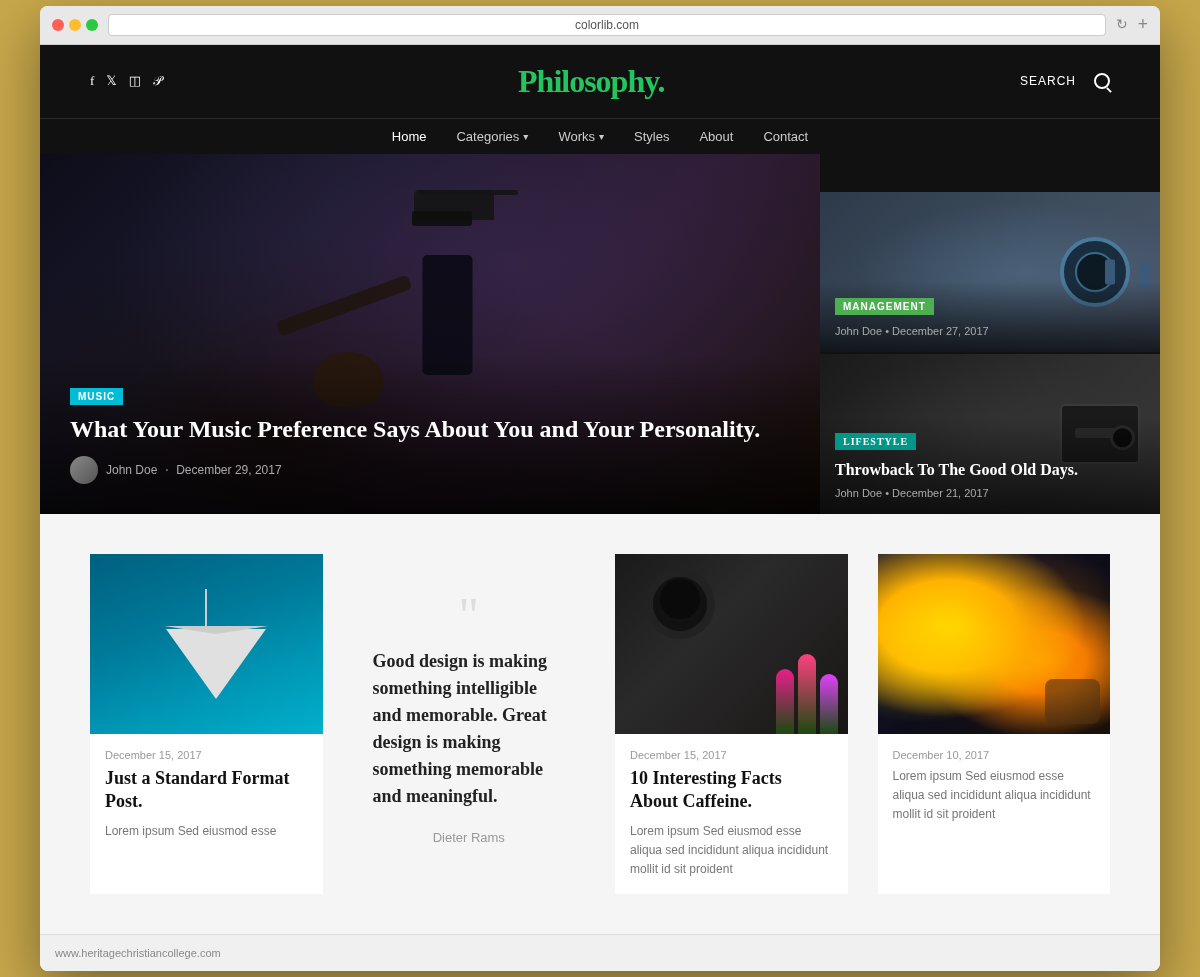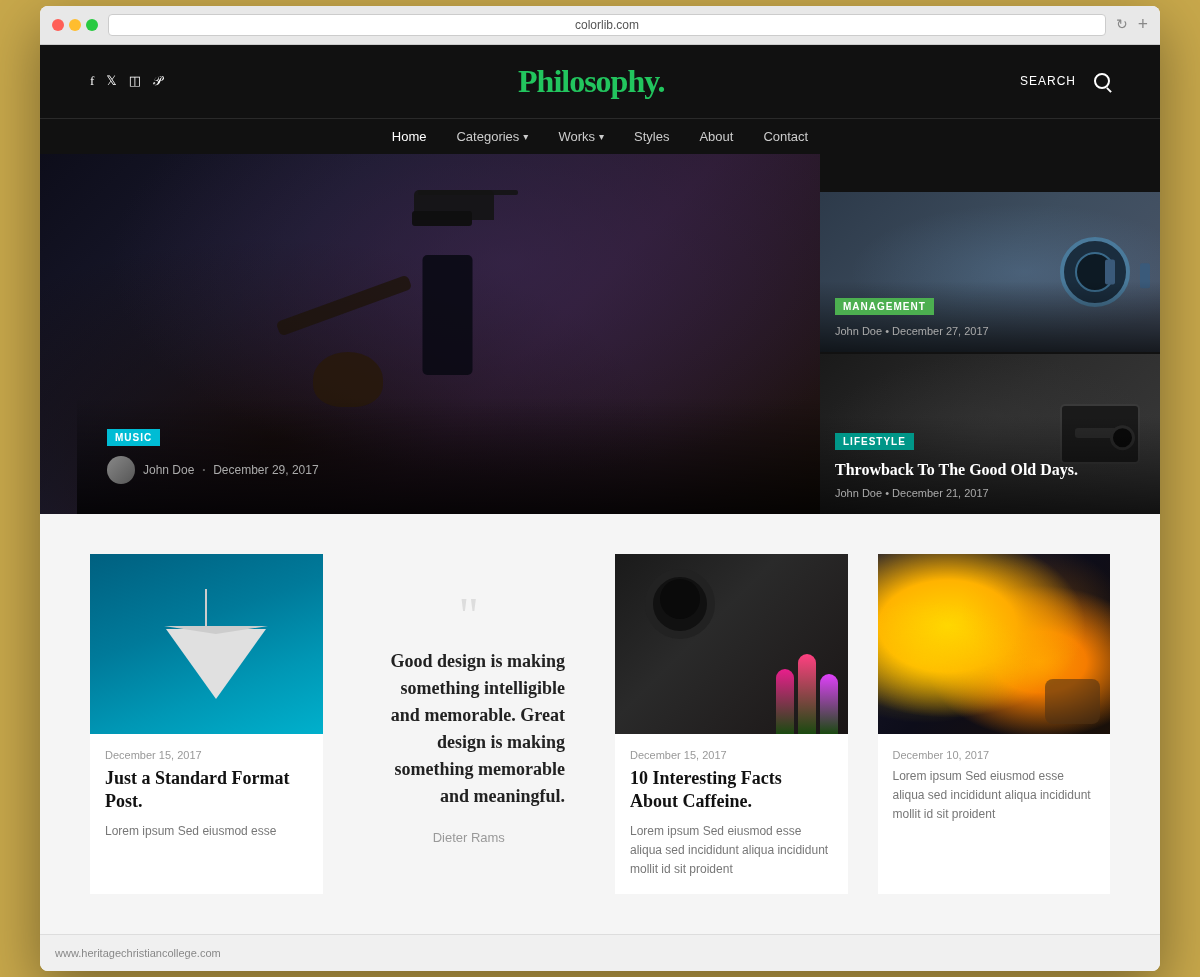--- a/index.html
+++ b/index.html
@@ -154,36 +154,35 @@
       background: linear-gradient(135deg, #0d0d1a 0%, #1a1a2e 30%, #2d1b33 60%, #1a1008 100%);
       position: relative;
     }
     .hero-overlay {
       position: absolute;
       bottom: 0;
       left: 0;
       right: 0;
       padding: 30px;
       background: linear-gradient(to top, rgba(0,0,0,0.8), transparent);
-      margin-left: 37px;
     }
     .tag-badge {
       display: inline-block;
       background: #00bcd4;
       color: #fff;
       font-size: 10px;
       font-family: sans-serif;
       font-weight: 700;
       padding: 3px 8px;
       letter-spacing: 1px;
       text-transform: uppercase;
       margin-bottom: 10px;
     }
     .tag-badge.green { background: #4caf50; }
-    .tag-badge.teal { background: #009688; }
+    .tag-badge.teal { background: #009688; font-family: Liberation Serif, serif; }
     .hero-title {
       font-size: 24px;
       font-weight: 900;
       color: #fff;
       line-height: 1.2;
       margin-bottom: 12px;
     }
     .hero-meta {
       display: flex;
       align-items: center;
@@ -361,21 +360,21 @@
       color: #ddd;
       line-height: 0.5;
       margin-bottom: 20px;
       font-family: Georgia, serif;
     }
     .quote-text {
       font-size: 18px;
       font-weight: 700;
       color: #222;
       line-height: 1.5;
-      text-align: right;
+      text-align: left;
       margin-bottom: 20px;
     }
     .quote-author {
       font-size: 13px;
       font-family: sans-serif;
       color: #999;
     }
 
     
     .site-footer-bar {
@@ -451,20 +450,21 @@
         <div style="position:absolute;left:50%;top:16%;transform:translateX(-30%);width:60px;height:15px;background:rgba(15,15,15,0.95);border-radius:3px;"></div>
         <div style="position:absolute;left:50%;top:10%;transform:translateX(-12%);width:100px;height:5px;background:rgba(20,20,20,0.9);border-radius:2px;"></div>
 
         <div style="position:absolute;left:50%;top:28%;transform:translateX(-15%);width:50px;height:120px;background:rgba(10,10,20,0.9);border-radius:5px;"></div>
 
         <div style="position:absolute;left:30%;top:40%;width:140px;height:15px;background:rgba(30,20,10,0.8);border-radius:5px;transform:rotate(-20deg);"></div>
         <div style="position:absolute;left:35%;top:55%;width:70px;height:55px;background:rgba(40,25,10,0.85);border-radius:50% 50% 40% 40%;"></div>
       </div>
       <div class="hero-overlay">
         <div class="tag-badge">MUSIC</div>
+        <h2 class="hero-title">What Your Music Preference Says About You and Your Personality.</h2>
         <div class="hero-meta">
           <div class="hero-avatar"></div>
           <span>John Doe</span>
           <span class="dot-sep">•</span>
           <span>December 29, 2017</span>
         </div>
       </div>
     </div>
 
     <div class="hero-side">

